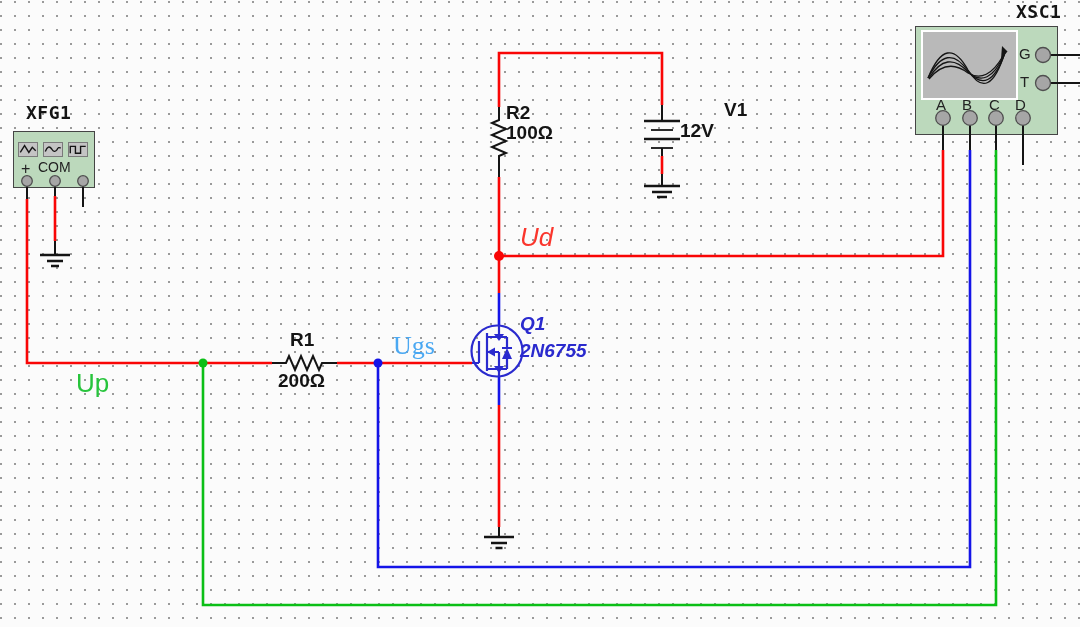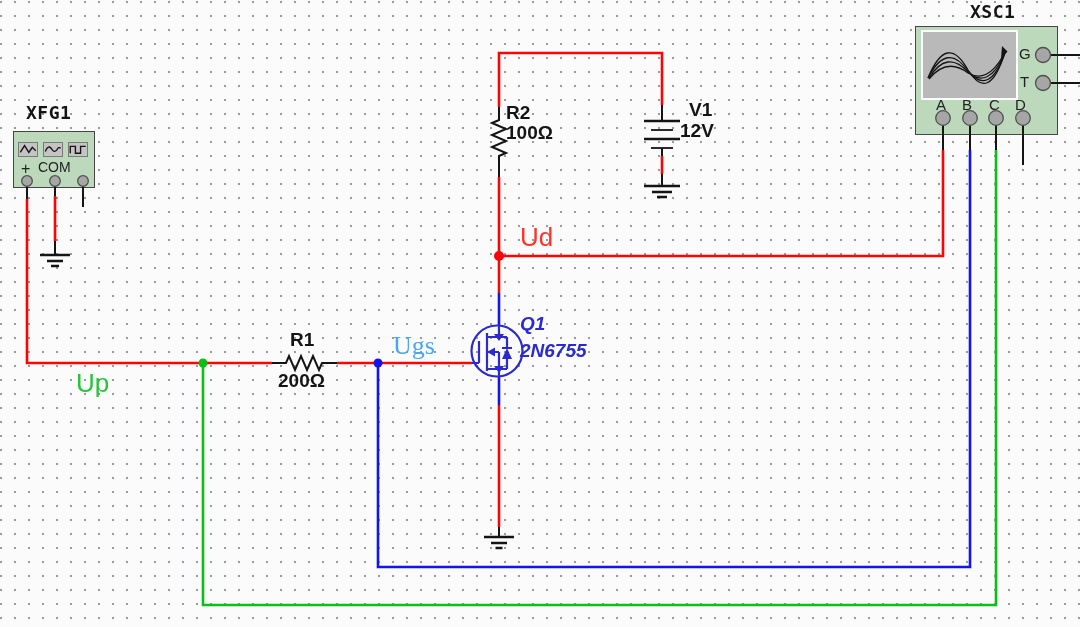--- a/index.html
+++ b/index.html
@@ -26,21 +26,21 @@
     position:absolute;width:20px;height:15px;box-sizing:border-box;
     background:#c4c4c4;border:1px solid #7a7a7a;
   }
   .wavebtn svg{position:static;display:block;}
   .lbl{position:absolute;z-index:6;white-space:nowrap;line-height:1;color:var(--text_black);}
   .lbl-inst{font-family:"DejaVu Sans Mono",monospace;font-size:18px;font-weight:bold;letter-spacing:.5px;}
   .lbl-comp{font-size:19px;font-weight:bold;}
   .lbl-net{font-size:26px;font-weight:400;}
   .lbl-term{font-size:15px;color:#222;}
   .lbl-q{color:var(--mosfet_blue);font-style:italic;}
-  .lbl-ud{color:var(--net_ud);}
+  .lbl-ud{color:var(--net_ud);font-style:italic;}
   .lbl-up{color:var(--net_up);margin-top:40px;}
   .lbl-ugs{color:var(--net_ugs);font-family:Liberation Serif, serif;}
   .wire-red{stroke:var(--wire_red);stroke-width:2.6;fill:none;}
   .wire-blue{stroke:var(--wire_blue);stroke-width:2.6;fill:none;}
   .wire-green{stroke:var(--wire_green);stroke-width:2.6;fill:none;}
   .wire-black{stroke:#141414;stroke-width:2;fill:none;}
   .plate-long{stroke:#141414;stroke-width:2.6;}
   .plate-short{stroke:#141414;stroke-width:1.8;}
   .gnd{stroke:#141414;stroke-width:2.4;}
   .mosfet-stroke{stroke:var(--mosfet_blue);stroke-width:2.2;fill:none;}
@@ -165,35 +165,35 @@
     <circle class="term-circle" cx="943" cy="118" r="7.3"></circle>
     <circle class="term-circle" cx="970" cy="118" r="7.3"></circle>
     <circle class="term-circle" cx="996" cy="118" r="7.3"></circle>
     <circle class="term-circle" cx="1023" cy="118" r="7.3"></circle>
     <circle class="term-circle" cx="1043" cy="55" r="7.5"></circle>
     <circle class="term-circle" cx="1043" cy="83" r="7.5"></circle>
   </g>
 </svg>
 
 <div class="lbl lbl-inst" style="left:26px;top:104px">XFG1</div>
-<div class="lbl lbl-inst" style="left:970px;top:3px">XSC1</div>
+<div class="lbl lbl-inst" style="left:1016px;top:3px">XSC1</div>
 
 <div class="lbl lbl-term" style="left:21px;top:161px;font-size:16px">+</div>
 <div class="lbl lbl-term" style="left:38px;top:160px;font-size:14px">COM</div>
 
 <div class="lbl lbl-term" style="left:936px;top:97px">A</div>
 <div class="lbl lbl-term" style="left:962px;top:97px">B</div>
 <div class="lbl lbl-term" style="left:989px;top:97px">C</div>
 <div class="lbl lbl-term" style="left:1015px;top:97px">D</div>
 <div class="lbl lbl-term" style="left:1019px;top:46px">G</div>
 <div class="lbl lbl-term" style="left:1020px;top:74px">T</div>
 
 <div class="lbl lbl-comp" style="left:506px;top:103px">R2</div>
 <div class="lbl lbl-comp" style="left:506px;top:123px">100Ω</div>
-<div class="lbl lbl-comp" style="left:689px;top:100px">V1</div>
+<div class="lbl lbl-comp" style="left:724px;top:100px">V1</div>
 <div class="lbl lbl-comp" style="left:680px;top:121px">12V</div>
 <div class="lbl lbl-comp" style="left:290px;top:330px">R1</div>
 <div class="lbl lbl-comp" style="left:278px;top:371px">200Ω</div>
 <div class="lbl lbl-comp lbl-q" style="left:520px;top:314px">Q1</div>
 <div class="lbl lbl-comp lbl-q" style="left:520px;top:341px">2N6755</div>
 
 <div class="lbl lbl-net lbl-ud" style="left:520px;top:224px">Ud</div>
 <div class="lbl lbl-net lbl-up" style="left:76px;top:330px">Up</div>
 <div class="lbl lbl-net lbl-ugs" style="left:393px;top:333px">Ugs</div>
 

